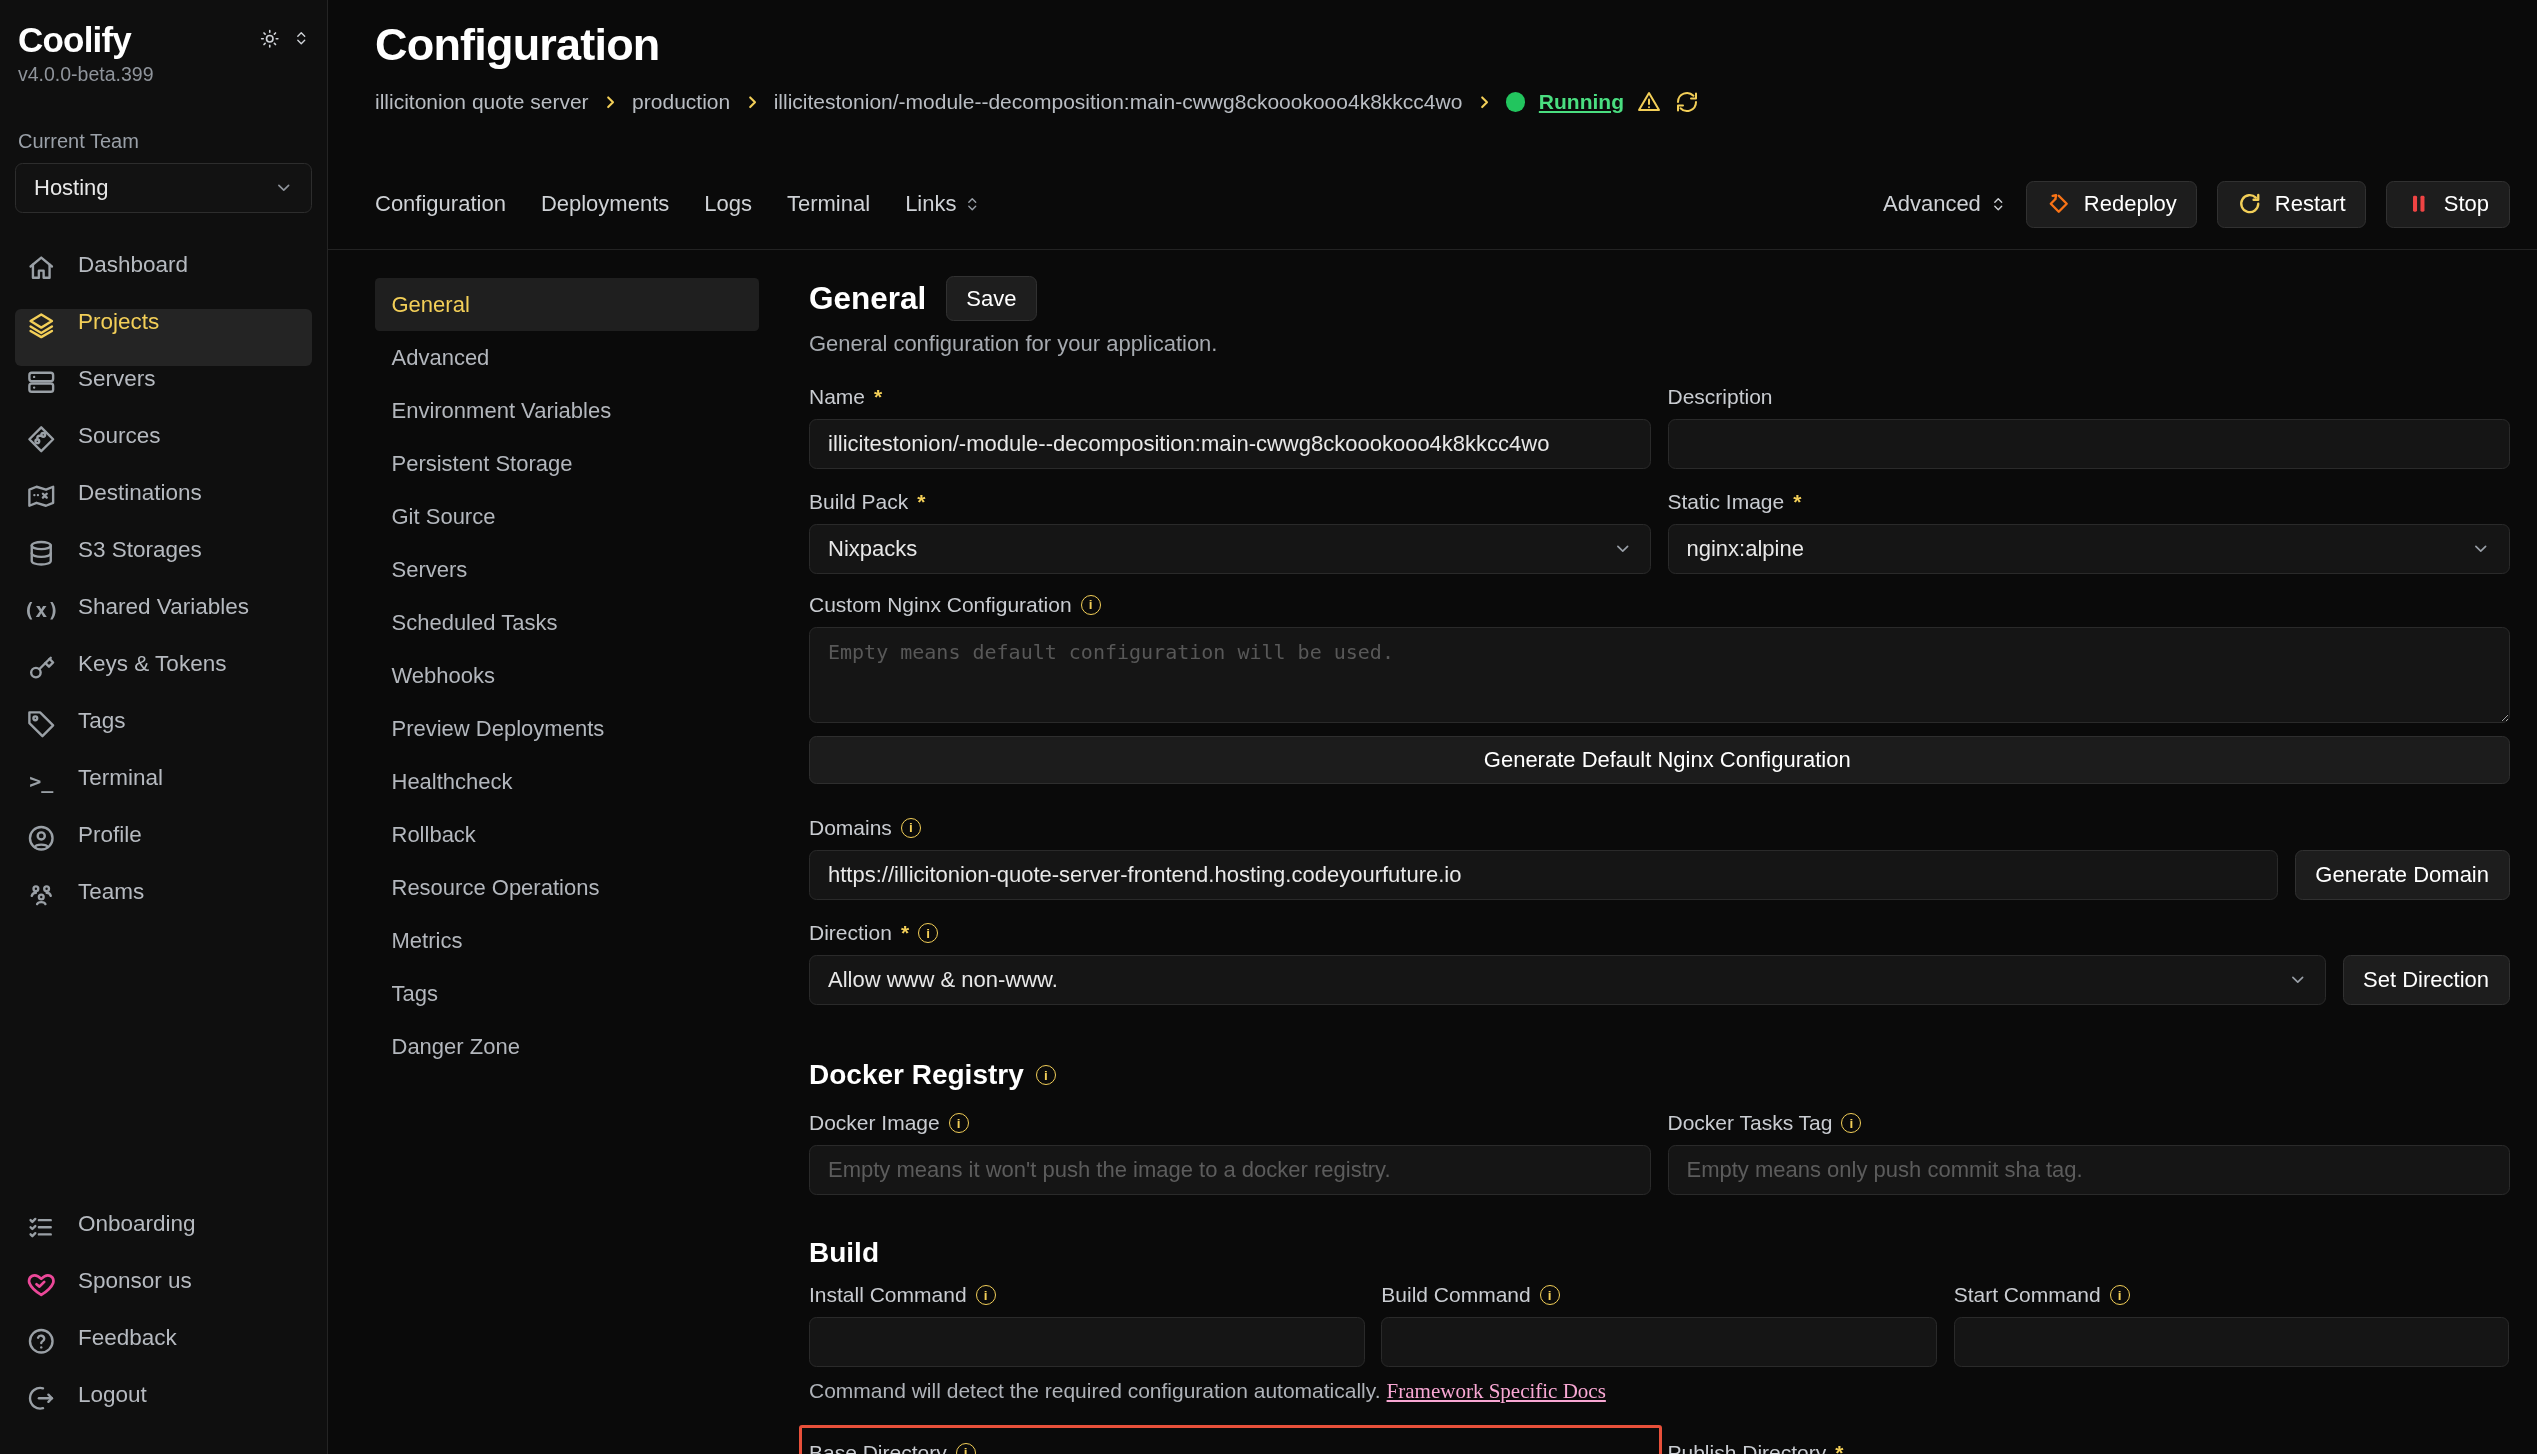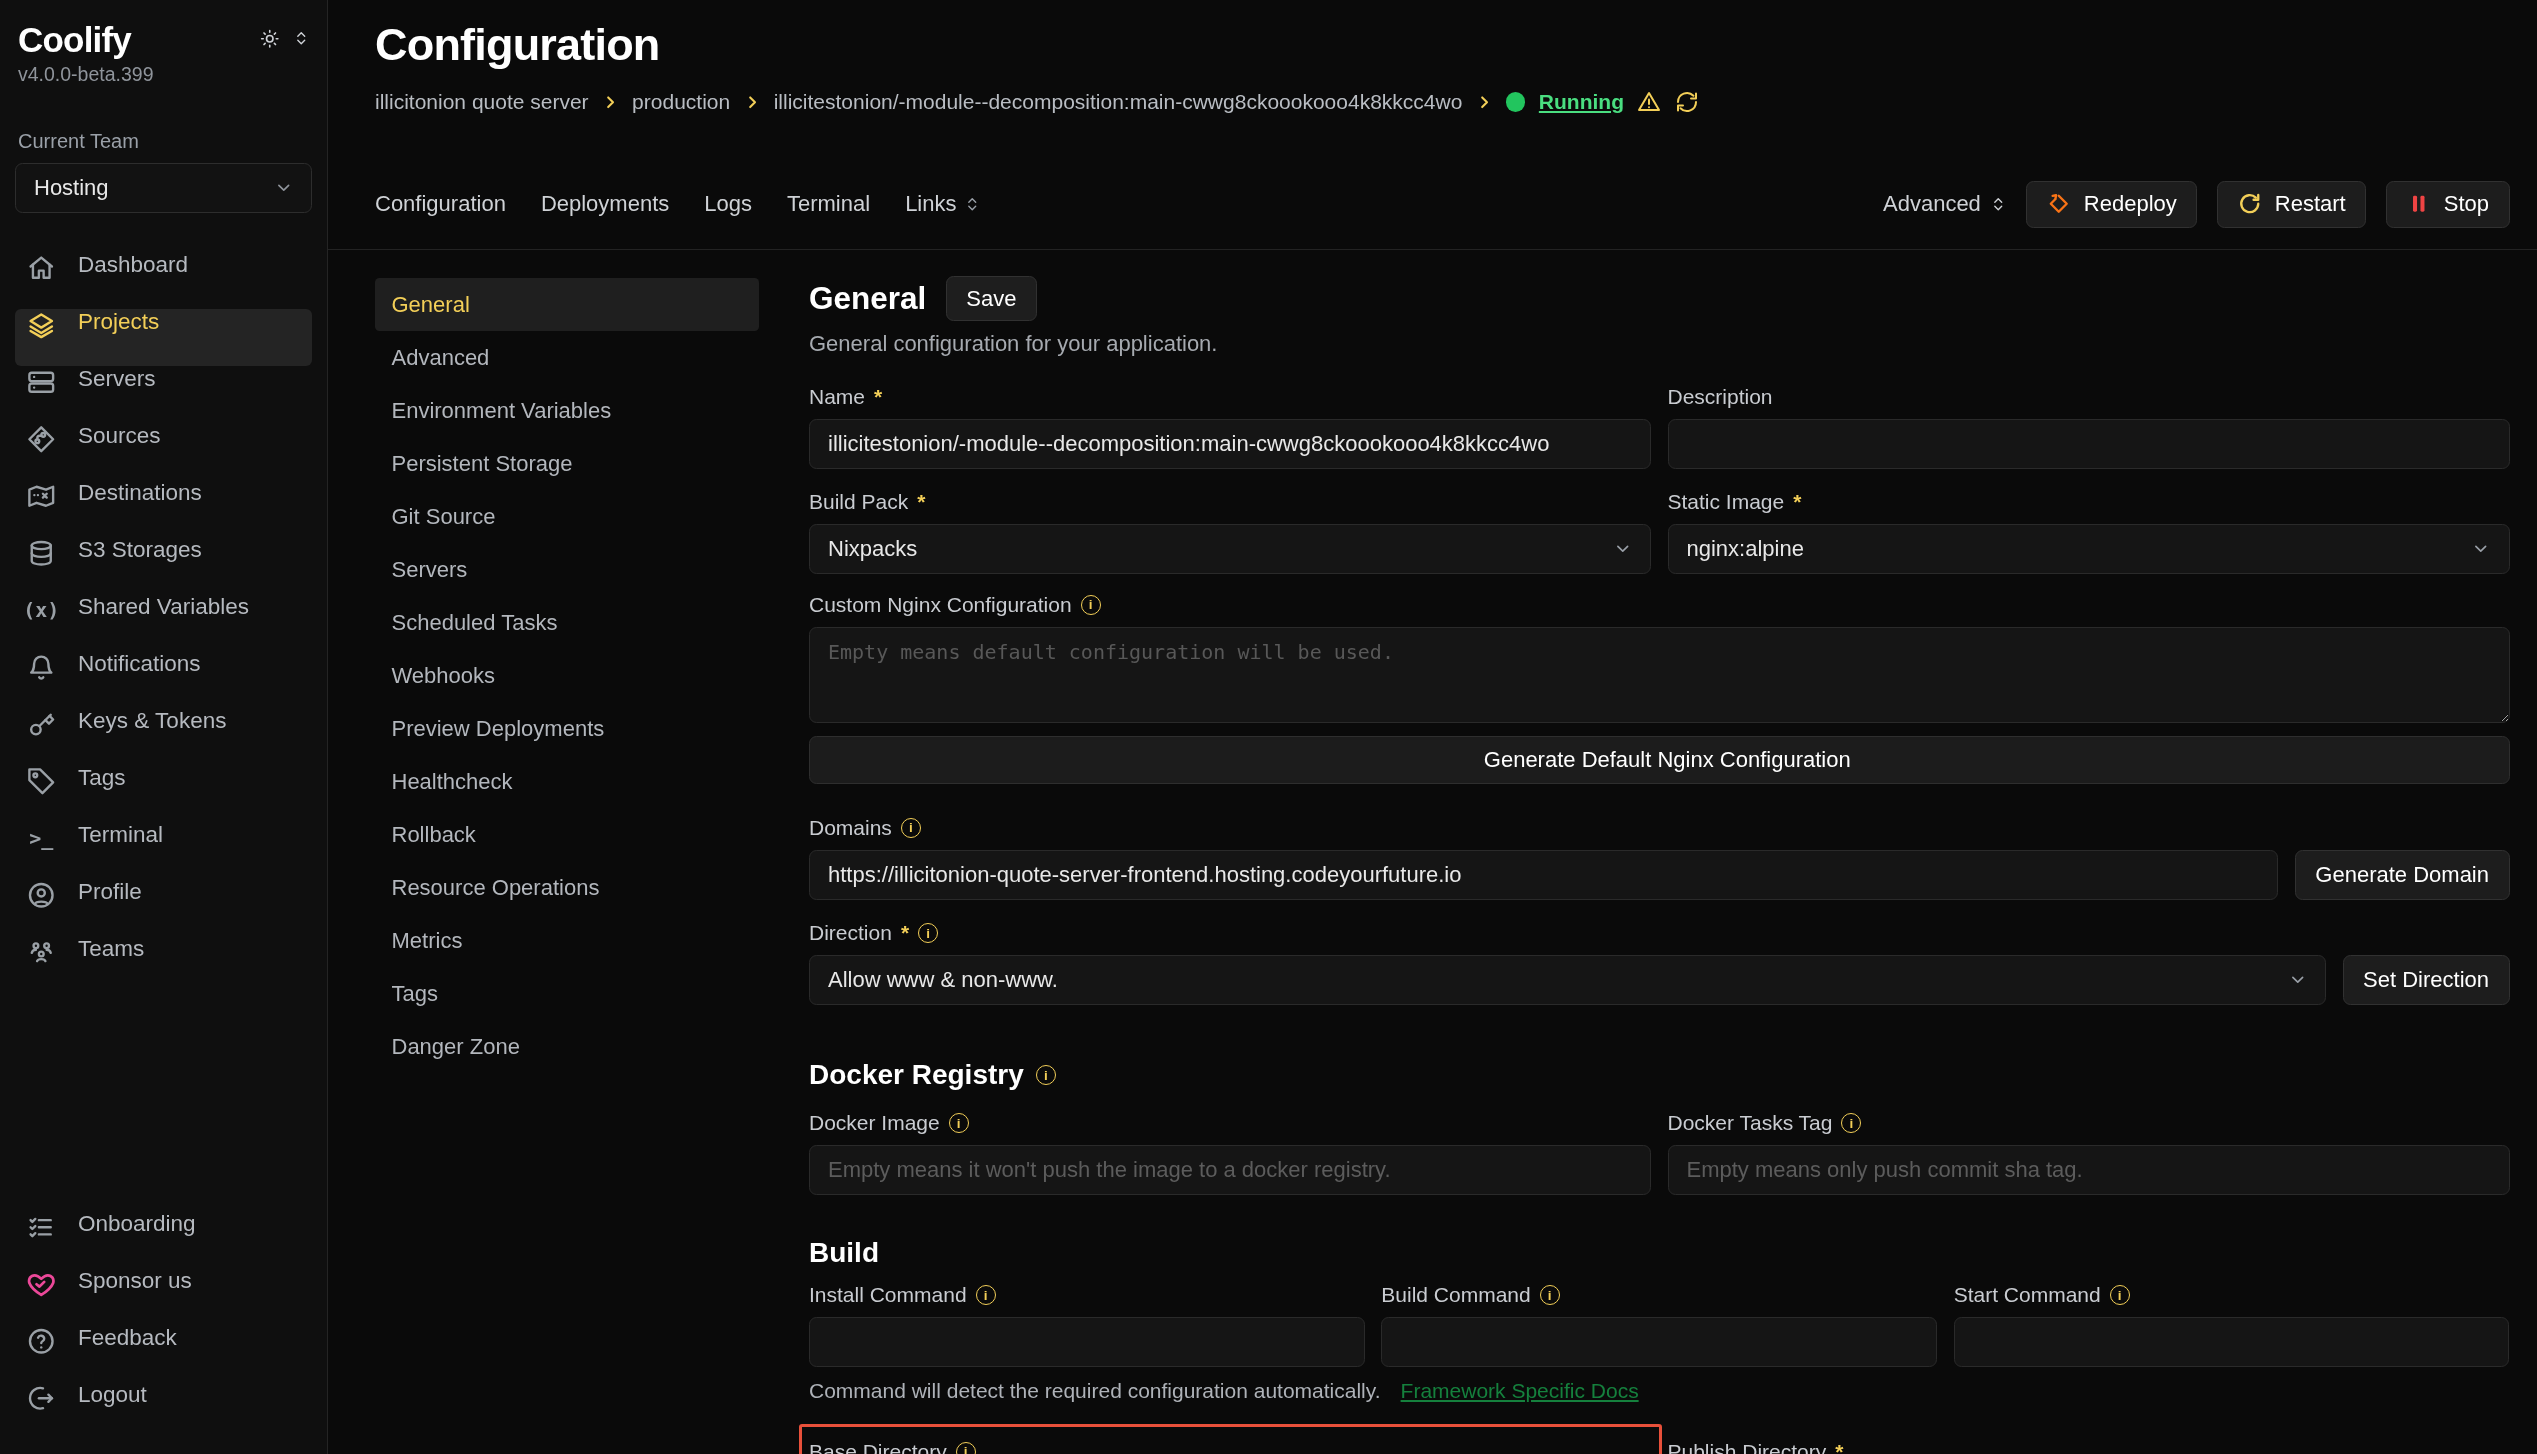--- a/index.html
+++ b/index.html
@@ -100,21 +100,21 @@
   .mt-row1 { margin-top:27px; }
   .mt-row2 { margin-top:21px; }
   .mt-nginx { margin-top:18px; }
   .mt-domains { margin-top:31px; }
   .mt-direction { margin-top:21px; }
   .mt-docker { margin-top:54px; }
   .mt-dockergrid { margin-top:19.5px; }
   .mt-build { margin-top:42px; }
   .mt-buildgrid { margin-top:13.5px; }
   .hint { margin-top:12px; font-size:21px; color:#aeb2b8; }
-  .hint .lnk { color:#15803d; text-decoration:underline; cursor:pointer; margin-left:20px; }
+  .hint .lnk { color:#f9a8d4; text-decoration:underline; cursor:pointer; margin-left:6px;font-family:Liberation Serif, serif; }
   .mt-basedir { margin-top:36px; }
 
   .highlight-box { border:3px solid #e8503a; border-radius:3px; padding:12px 7.5px 7.5px 7.5px; margin:-15px -10.5px -10.5px -10.5px; }
 </style>
 </head>
 <body>
 
 <div class="app">
 
   <aside class="sidebar">
@@ -206,29 +206,20 @@
               <path d="M4 12v6.5c0 1.7 3.6 3 8 3s8-1.3 8-3V12"></path>
             </svg>
           </span>
         <span>S3 Storages</span>
       </div>
       <div class="nav-item">
         <span class="icn">
             <span class="glyph glyph-variable"></span>
           </span>
         <span>Shared Variables</span>
-      </div>
-      <div class="nav-item">
-        <span class="icn">
-            <svg class="i" viewBox="0 0 24 24">
-              <path d="M6 9a6 6 0 0 1 12 0c0 6 2.5 7.5 2.5 7.5h-17S6 15 6 9z"></path>
-              <path d="M10.3 20.5a2 2 0 0 0 3.4 0"></path>
-            </svg>
-          </span>
-        <span>Notifications</span>
       </div>
       <div class="nav-item">
         <span class="icn">
             <svg class="i" viewBox="0 0 24 24">
               <circle cx="7.5" cy="16.5" r="4"></circle>
               <path d="m10.5 13.5 9.5-9.5"></path>
               <path d="m15.5 8.5 3 3L22 8l-3-3"></path>
             </svg>
           </span>
         <span>Keys &amp; Tokens</span>

